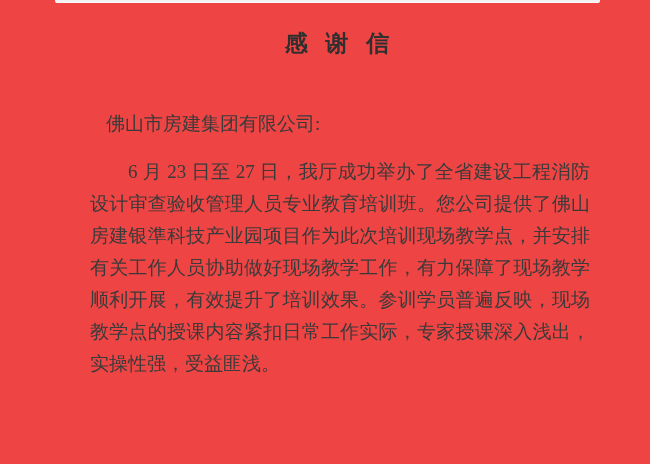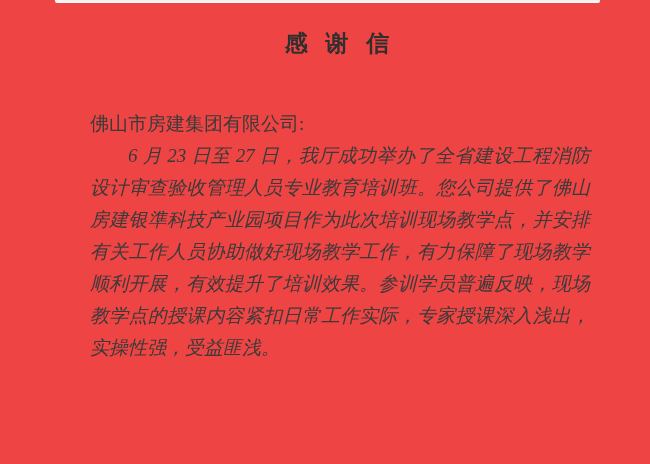--- a/index.html
+++ b/index.html
@@ -37,26 +37,25 @@
   }
   .letter-body {
     margin-top: 50px;
     padding: 0 75px;
     font-size: 19px;
     line-height: 32px;
     text-align: justify;
     text-justify: inter-ideograph;
   }
   .salutation {
-    margin: 0;
+    margin: 16px;
   }
   .body-paragraph {
     margin: 0;
     text-indent: 2em;
-    font-style: italic;
   }
 </style>
 </head>
 <body>
 
 <div class="page">
   <div class="photo-edge"></div>
 
   <h1 class="letter-title">感 谢 信</h1>
 

